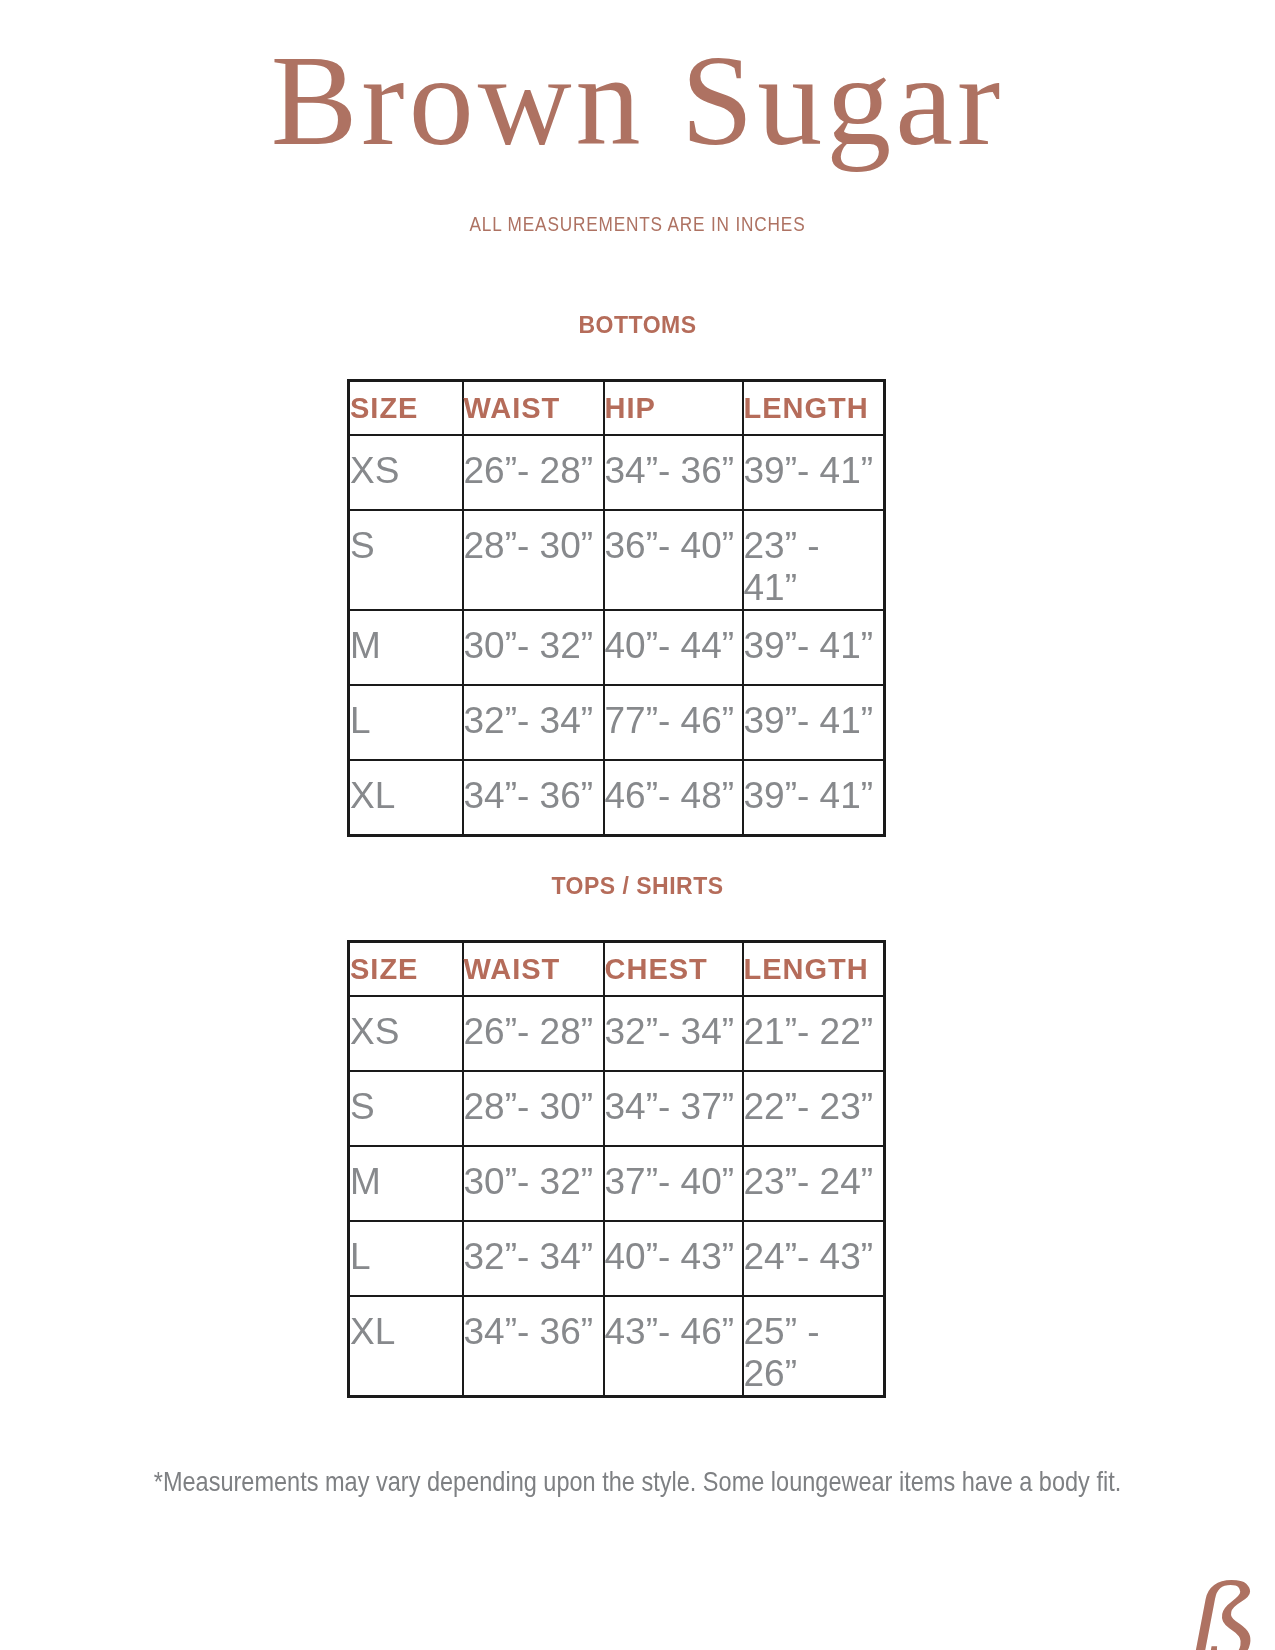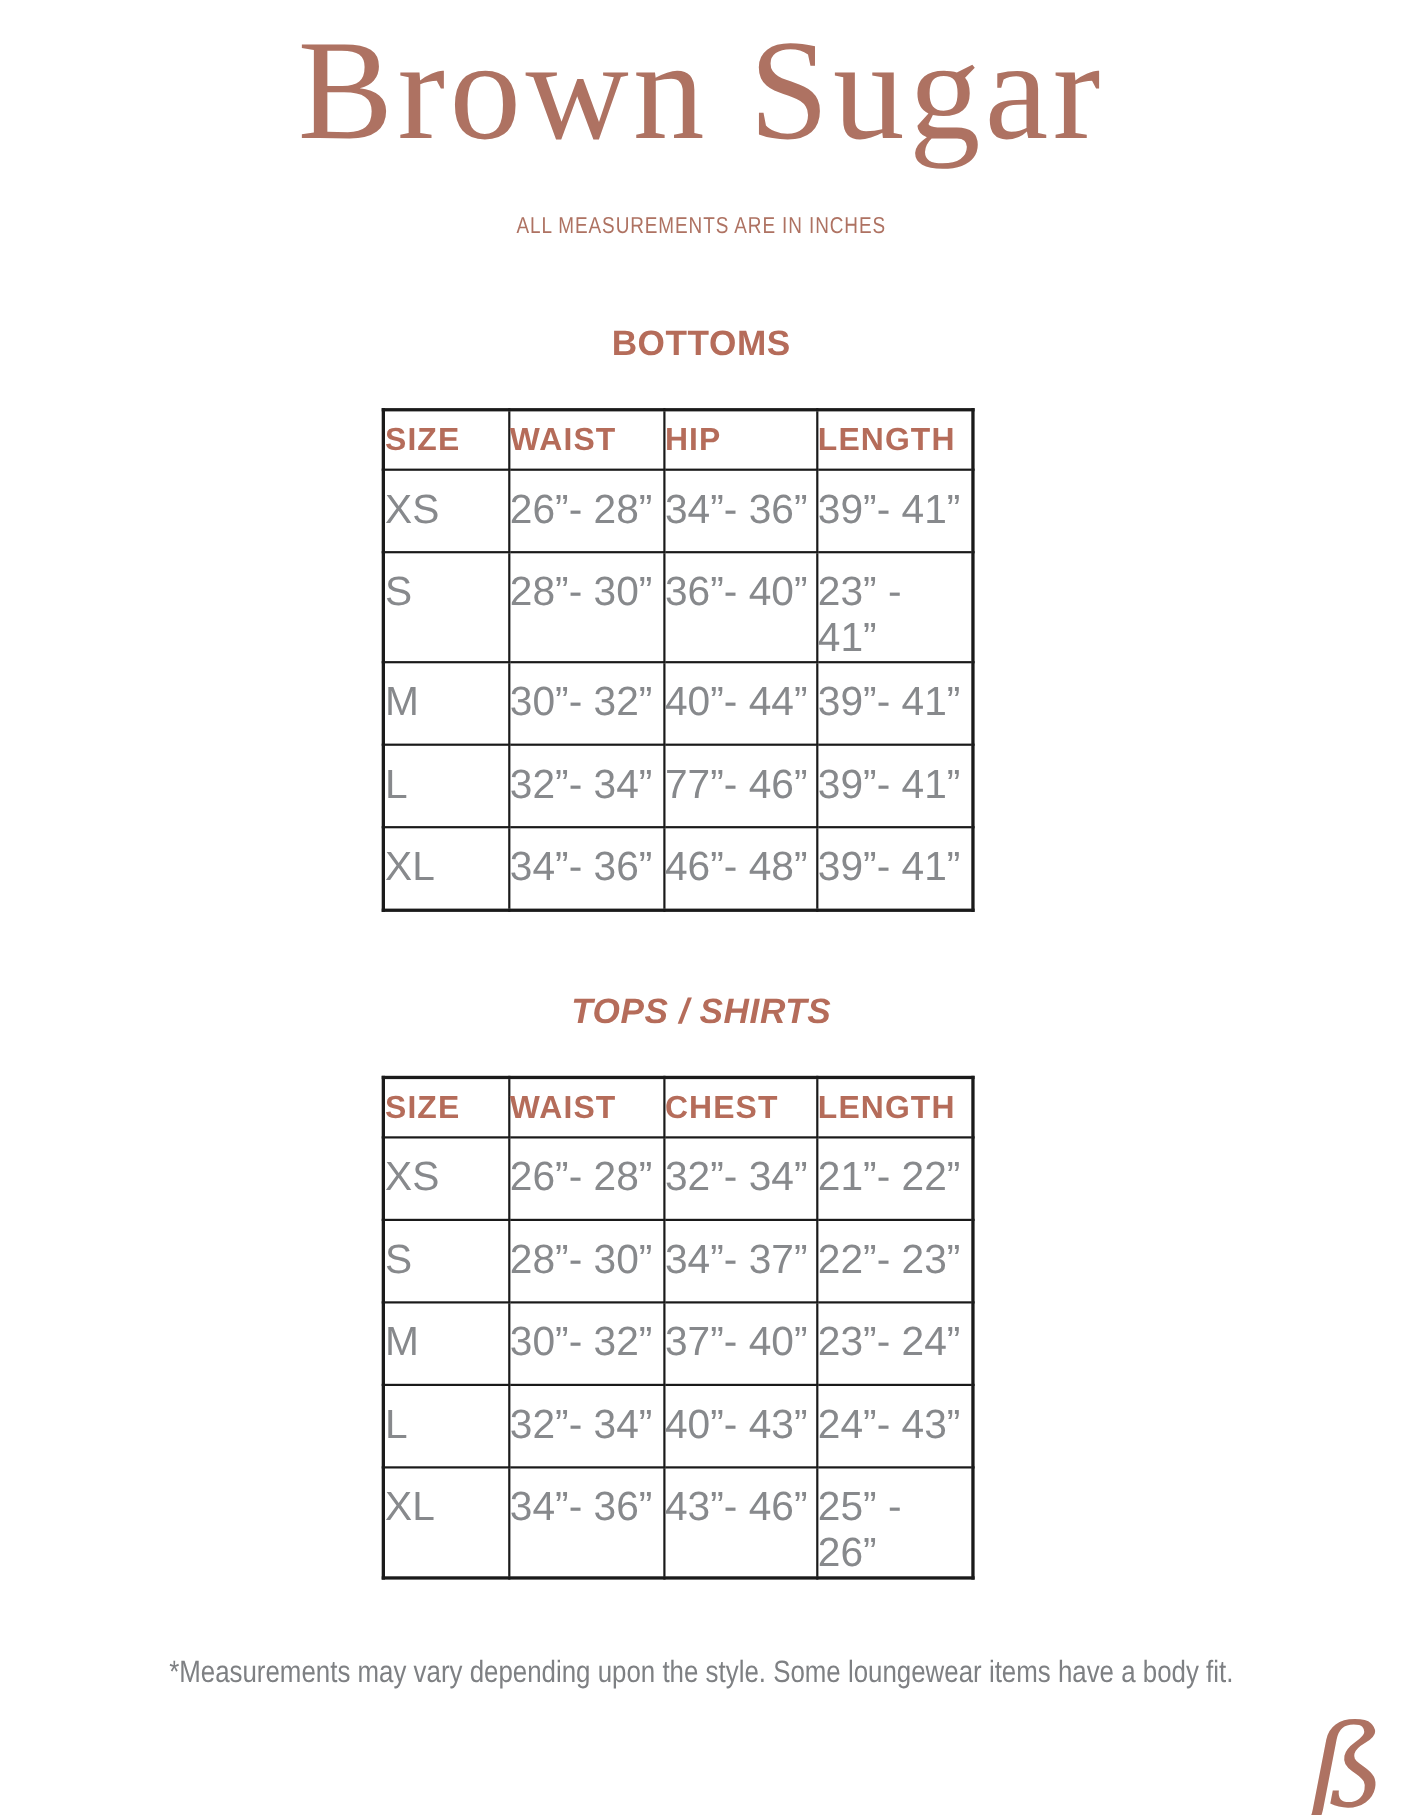--- a/index.html
+++ b/index.html
@@ -10,47 +10,47 @@
   }
   html,body{margin:0;padding:0;}
   body{
     width:1275px;height:1650px;
     background:#ffffff;
     font-family:"Liberation Sans", sans-serif;
     position:relative;overflow:hidden;
   }
   .page{width:100%;height:100%;position:relative;}
   .title{
-    margin:4px 0 0;
+    margin:22px 0 0;
     text-align:center;
     font-family:"Liberation Serif", serif;
     font-weight:400;
     font-size:130px;
     line-height:1.2;
     letter-spacing:4px;
     color:var(--accent);
   }
   .subtitle{
     margin-top:34px;
     text-align:center;
     font-size:21px;
     letter-spacing:1px;
     color:var(--accent);
     transform:scaleX(0.82);
   }
   .section-heading{
     text-align:center;
-    font-size:32px;
+    font-size:23px;
     font-weight:bold;
     letter-spacing:0.5px;
     color:var(--heading);
     margin:0;
   }
   .heading-bottoms{margin-top:76px;}
-  .heading-tops{margin-top:72px;font-style:italic;}
+  .heading-tops{margin-top:36px;}
   .size-table{
     border-collapse:collapse;
     margin:40px auto 0;
     position:relative;left:-21px;
     border:3px solid var(--border);
   }
   .size-table th,.size-table td{
     border:2px solid var(--border);
     text-align:left;
   }

